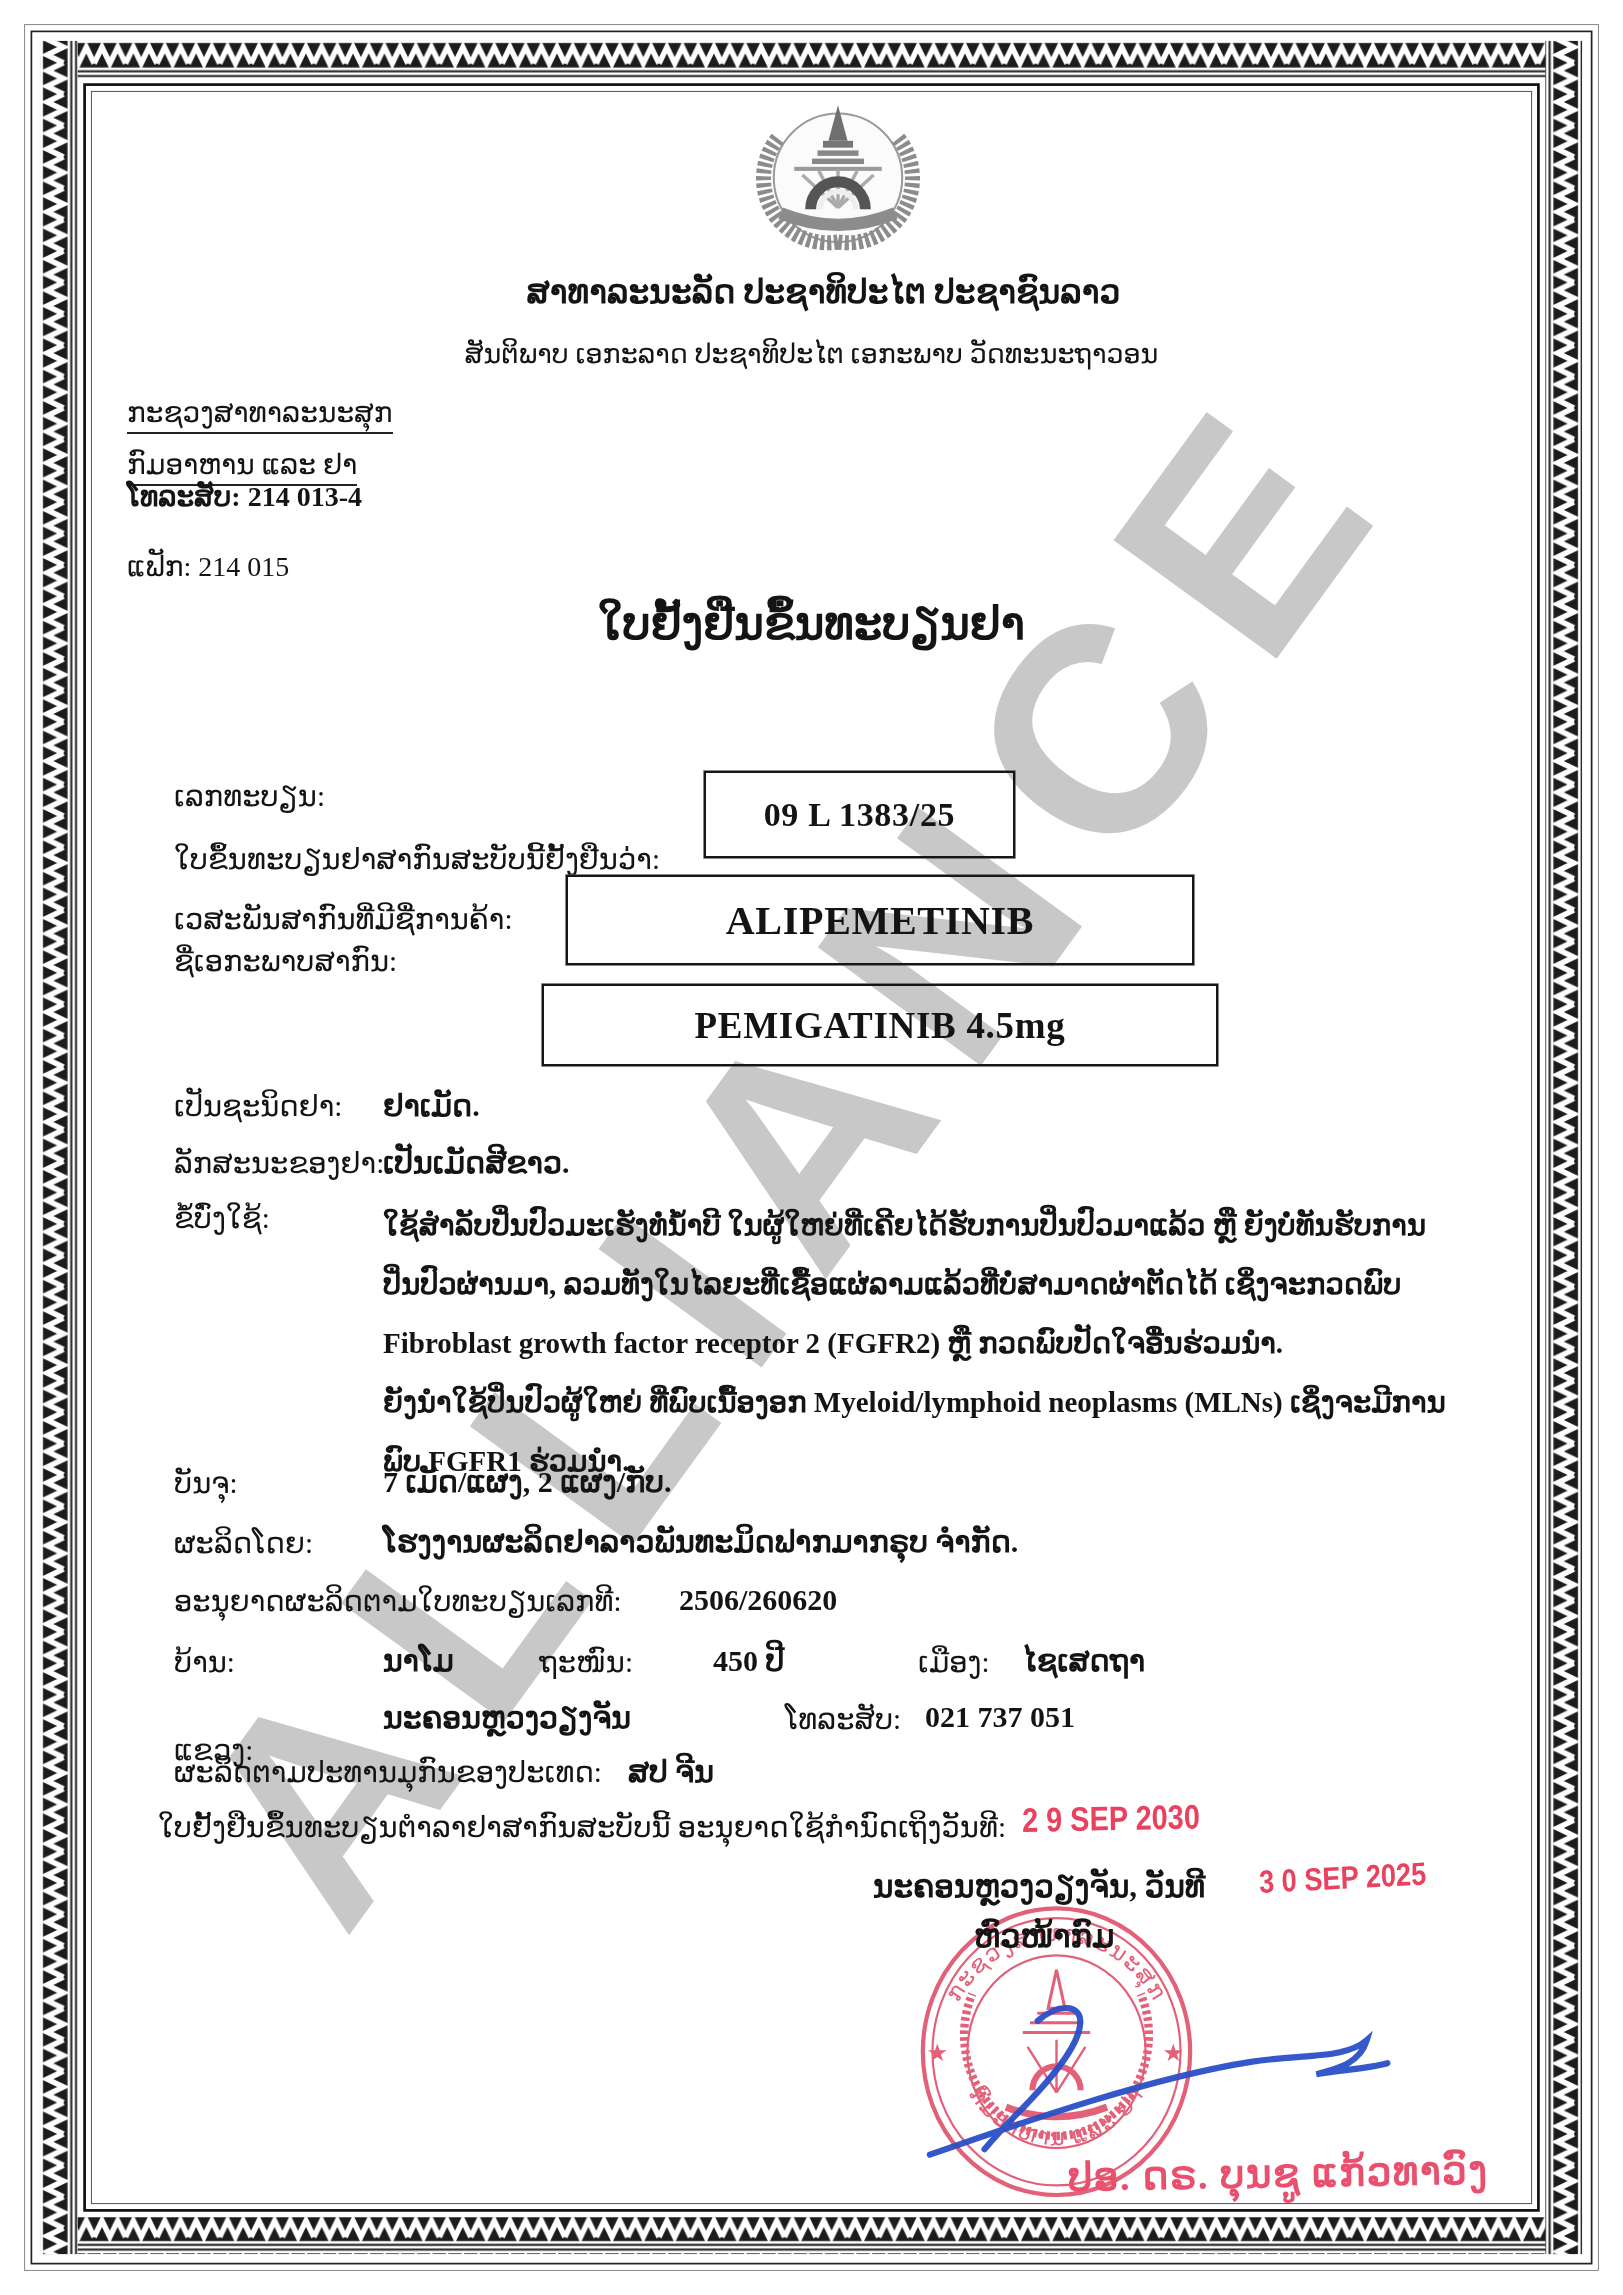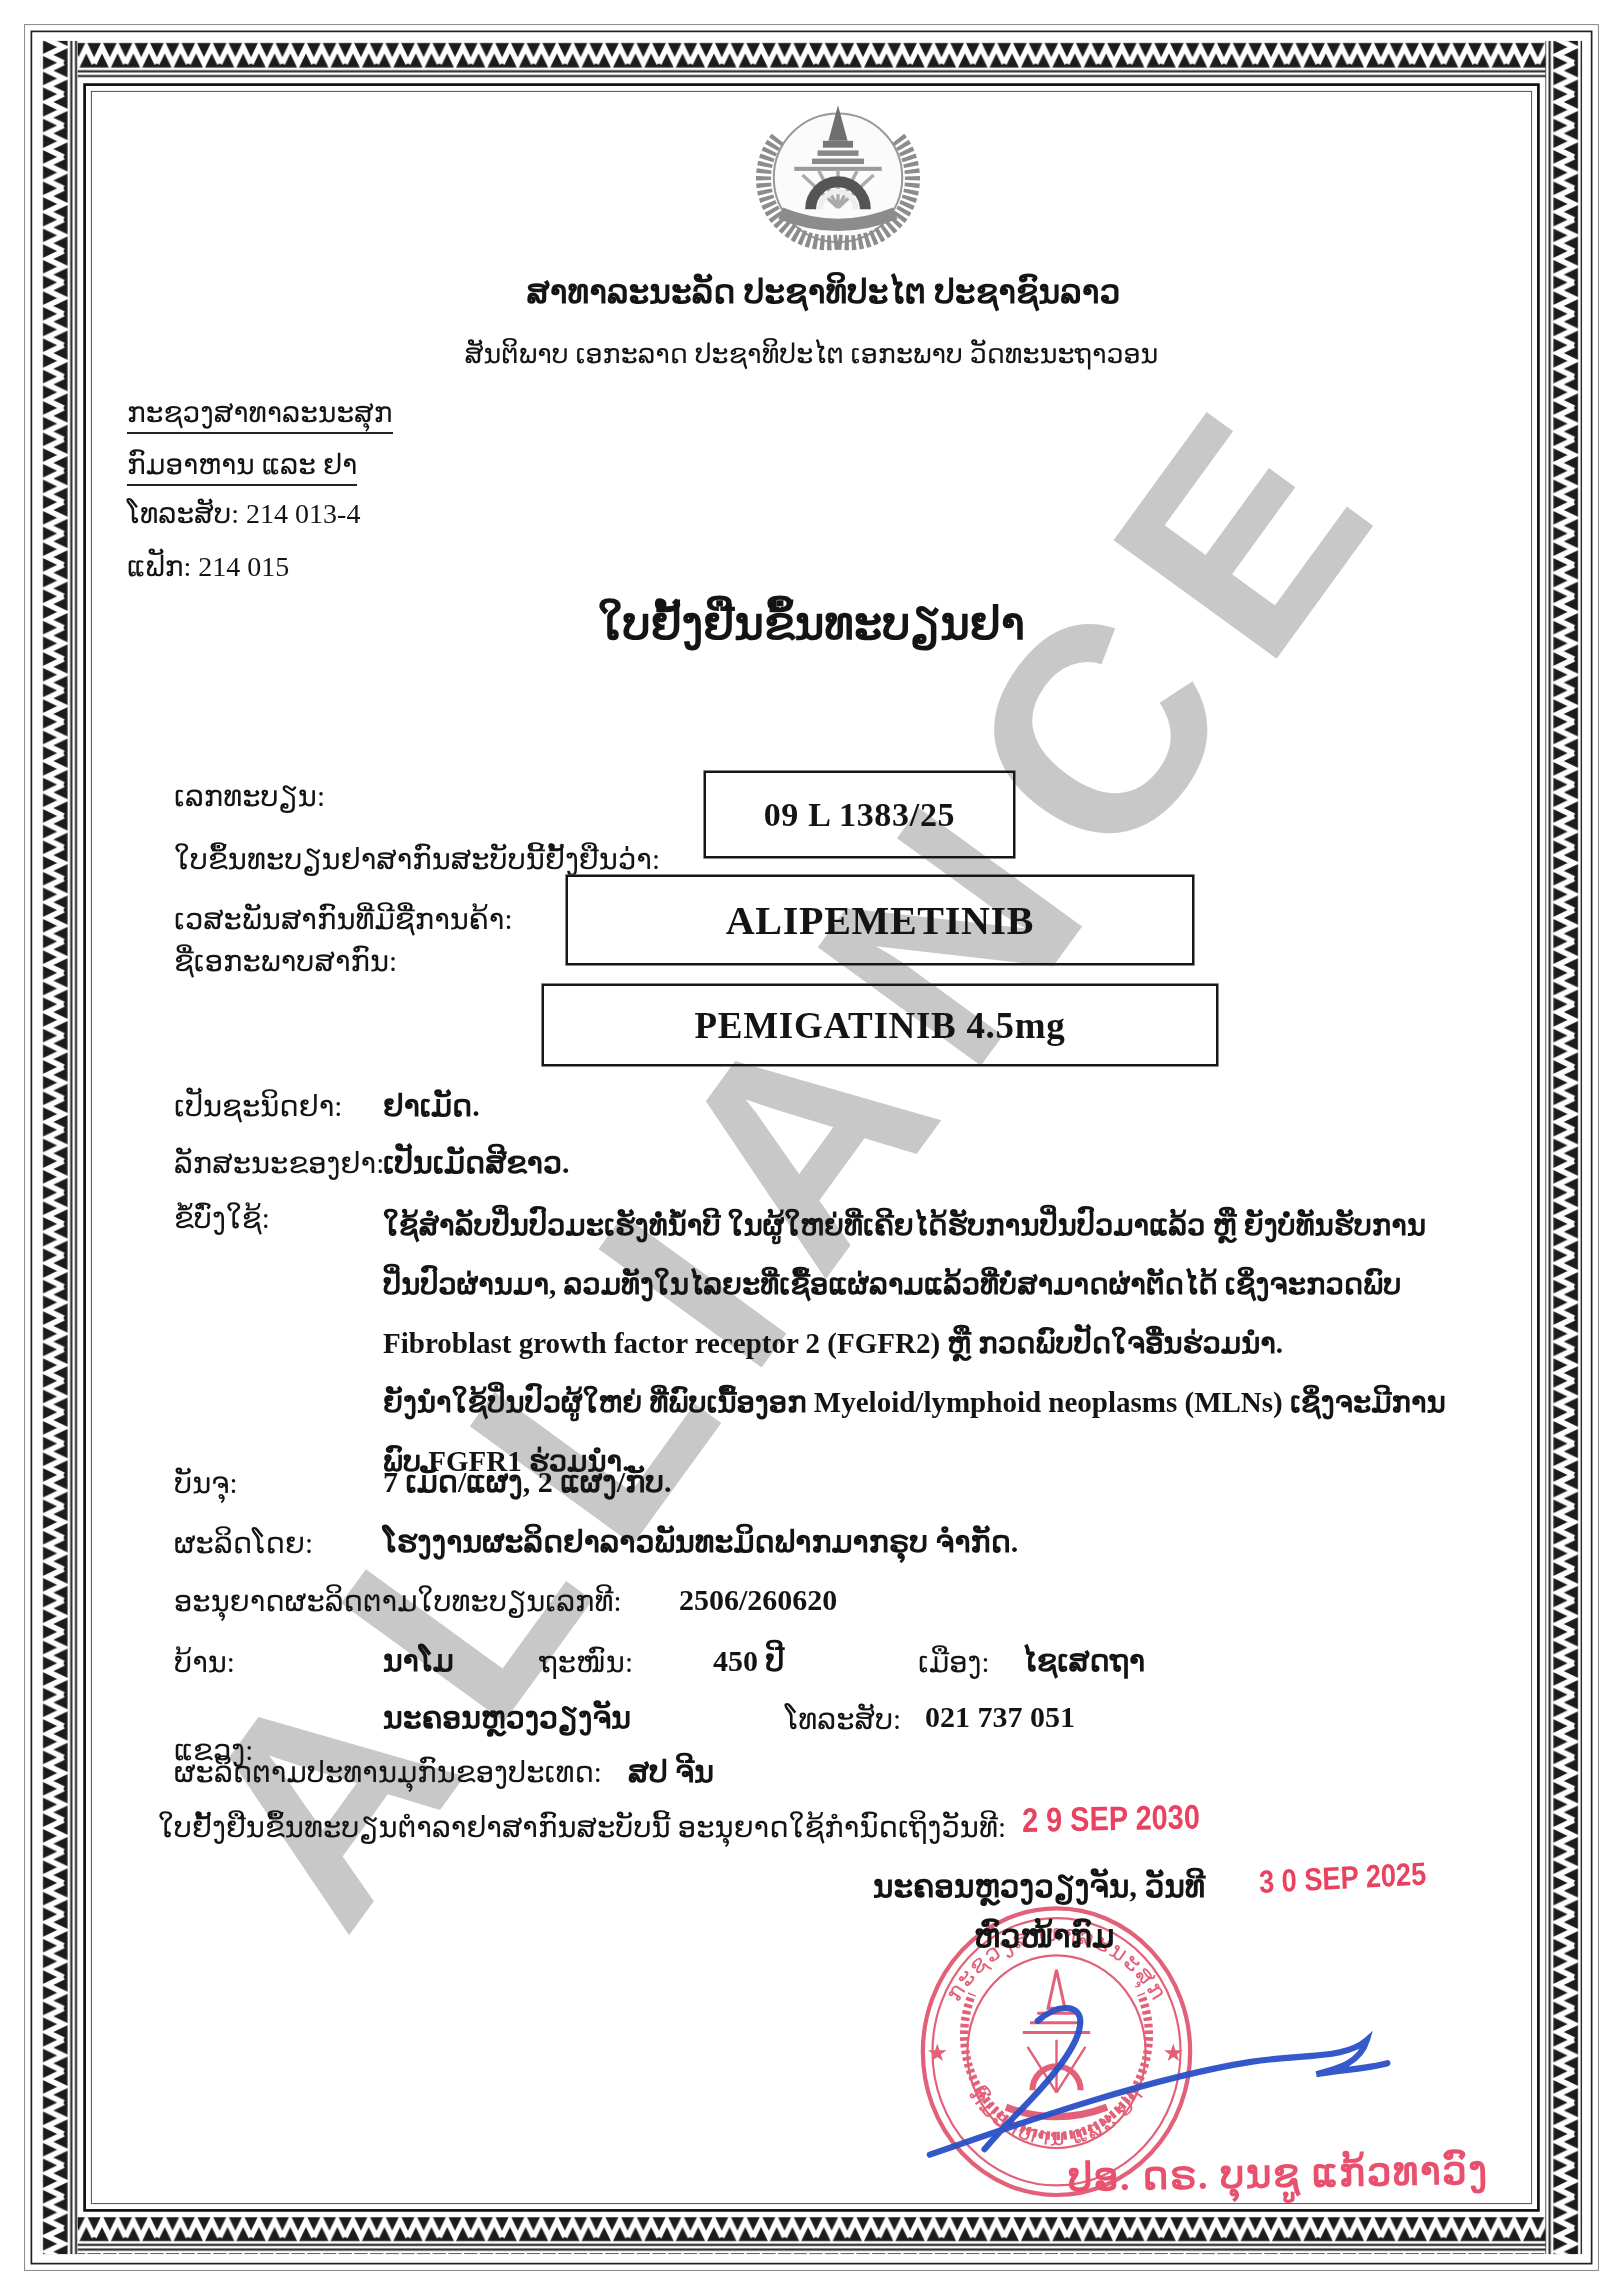--- a/index.html
+++ b/index.html
@@ -71,21 +71,21 @@
     <path d="M40 85 A20 20 0 0 1 80 85" fill="none" stroke="#555555" stroke-width="8"></path>
     <path d="M47 85 A13 13 0 0 1 73 85" fill="none" stroke="#eeeeee" stroke-width="4"></path>
     <path d="M18 88 Q60 105 102 88" fill="none" stroke="#8c8c8c" stroke-width="9"></path>
   </svg>
 
   <div class="abs center nw" style="top:272px;font-size:33px;font-weight:600;z-index:3;margin-left:12px;">ສາທາລະນະລັດ ປະຊາທິປະໄຕ ປະຊາຊົນລາວ</div>
   <div class="abs center nw" style="top:338px;font-size:27px;font-weight:500;z-index:3;">ສັນຕິພາບ ເອກະລາດ ປະຊາທິປະໄຕ ເອກະພາບ ວັດທະນະຖາວອນ</div>
 
   <div class="abs nw under" style="left:127px;top:396px;font-size:28px;z-index:3;">ກະຊວງສາທາລະນະສຸກ</div>
   <div class="abs nw under" style="left:127px;top:448px;font-size:28px;z-index:3;">ກົມອາຫານ ແລະ ຢາ</div>
-  <div class="abs nw" style="left:127px;top:497px;font-size:28px;z-index:3;">ໂທລະສັບ: 214 013-4</div>
+  <div class="abs nw" style="left:127px;top:480px;font-size:28px;z-index:3;font-weight:bold;">ໂທລະສັບ: 214 013-4</div>
   <div class="abs nw" style="left:127px;top:550px;font-size:28px;z-index:3;">ແຟັກ: 214 015</div>
 
   <div class="abs center nw" style="top:581px;font-size:45px;font-weight:bold;z-index:3;margin-top:16px;">ໃບຢັ້ງຢືນຂຶ້ນທະບຽນຢາ</div>
 
   <div class="abs nw lab" style="left:174px;top:779px;z-index:3;">ເລກທະບຽນ:</div>
   <div class="box" style="left:704px;top:771px;width:307px;height:83px;z-index:3;">
     <span class="boxval" style="font-size:34px;">09 L 1383/25</span>
   </div>
 
   <div class="abs nw lab" style="left:174px;top:842px;z-index:3;">ໃບຂຶ້ນທະບຽນຢາສາກົນສະບັບນີ້ຢັ້ງຢືນວ່າ:</div>

